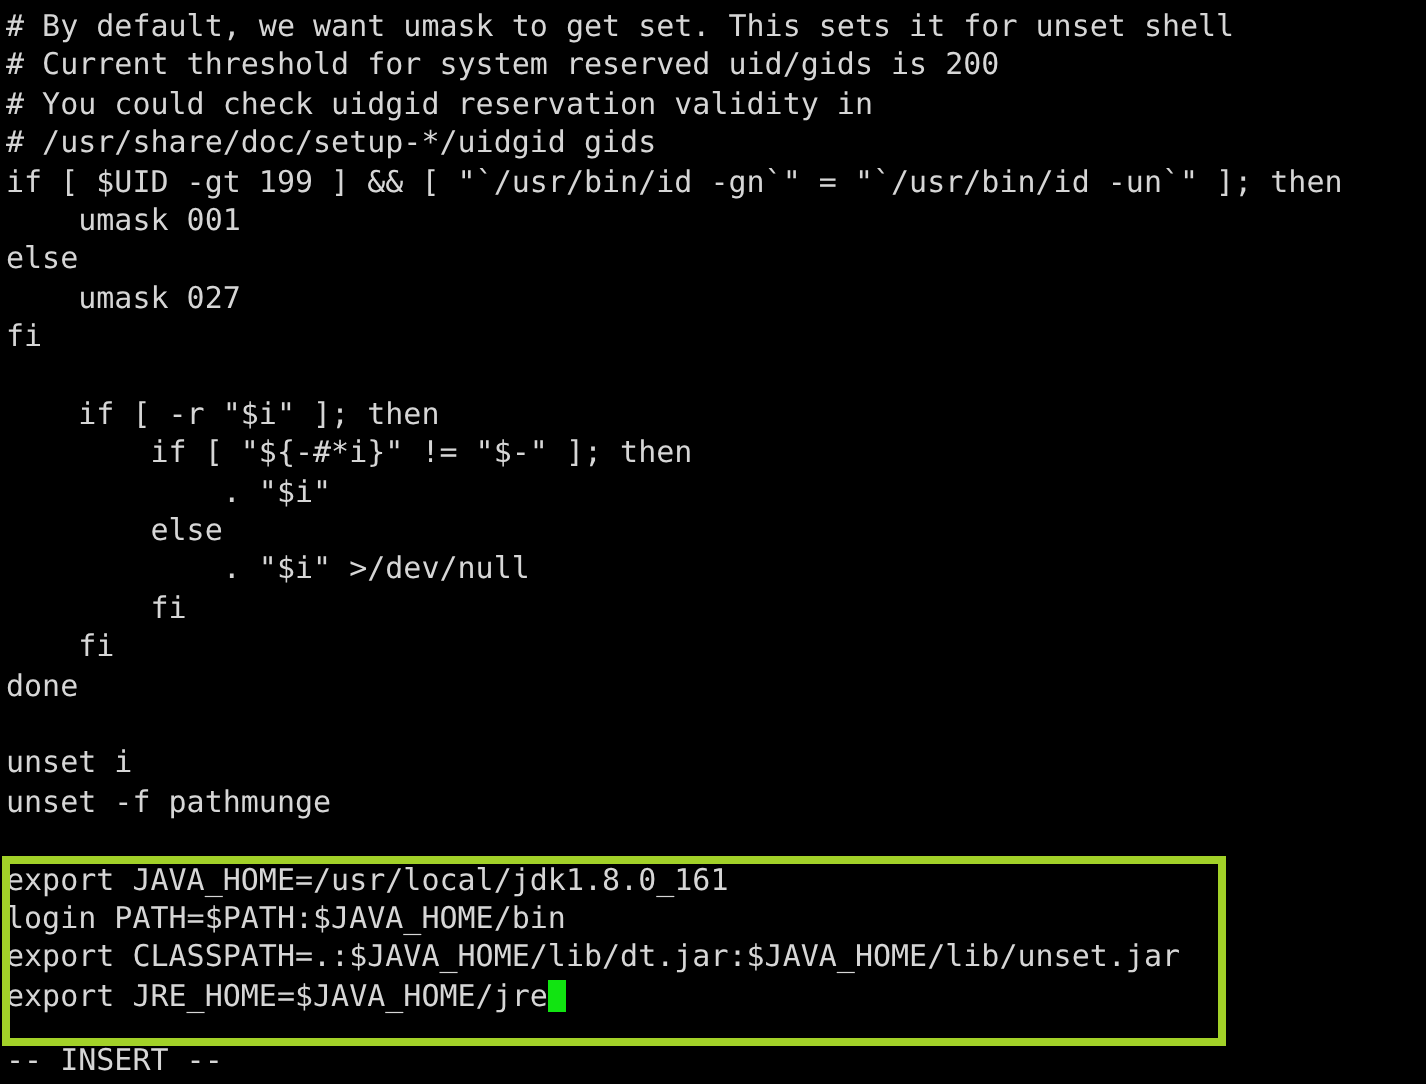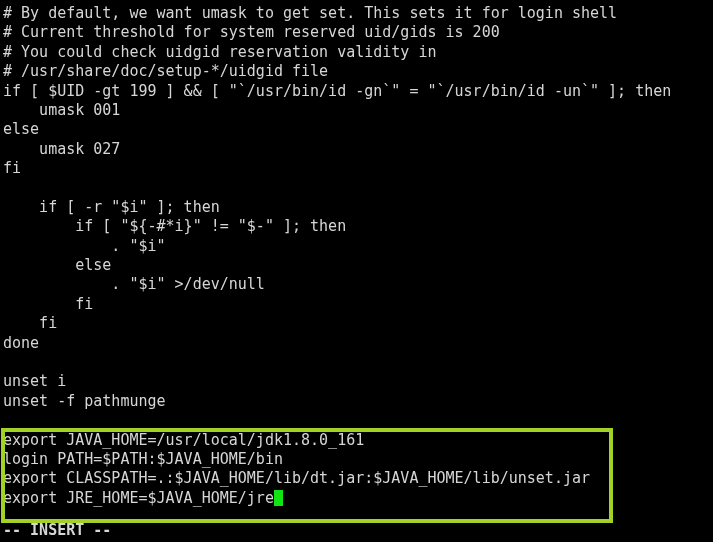--- a/index.html
+++ b/index.html
@@ -61,34 +61,34 @@
 
   #status-line {
     position: absolute;
     left: 3px;
     top: 521px;
     white-space: pre;
     color: #d6d6d6;
     font-family: "DejaVu Sans Mono", "Liberation Mono", monospace;
     font-size: 15px;
     line-height: 19.4px;
-    font-weight: bold;
+    font-weight: normal;
   }
 </style>
 </head>
 <body>
 
 <div id="screen">
 
   <div id="terminal-body">
 
-    <div class="code-line"># By default, we want umask to get set. This sets it for login shell</div>
+    <div class="code-line"># By default, we want umask to get set. This sets it for unset shell</div>
     <div class="code-line"># Current threshold for system reserved uid/gids is 200</div>
     <div class="code-line"># You could check uidgid reservation validity in</div>
-    <div class="code-line"># /usr/share/doc/setup-*/uidgid file</div>
+    <div class="code-line"># /usr/share/doc/setup-*/uidgid gids</div>
     <div class="code-line">if [ $UID -gt 199 ] &amp;&amp; [ "`/usr/bin/id -gn`" = "`/usr/bin/id -un`" ]; then</div>
     <div class="code-line">    umask 001</div>
     <div class="code-line">else</div>
     <div class="code-line">    umask 027</div>
     <div class="code-line">fi</div>
     <div class="code-line blank"></div>
     <div class="code-line">    if [ -r "$i" ]; then</div>
     <div class="code-line">        if [ "${-#*i}" != "$-" ]; then</div>
     <div class="code-line">            . "$i"</div>
     <div class="code-line">        else</div>

